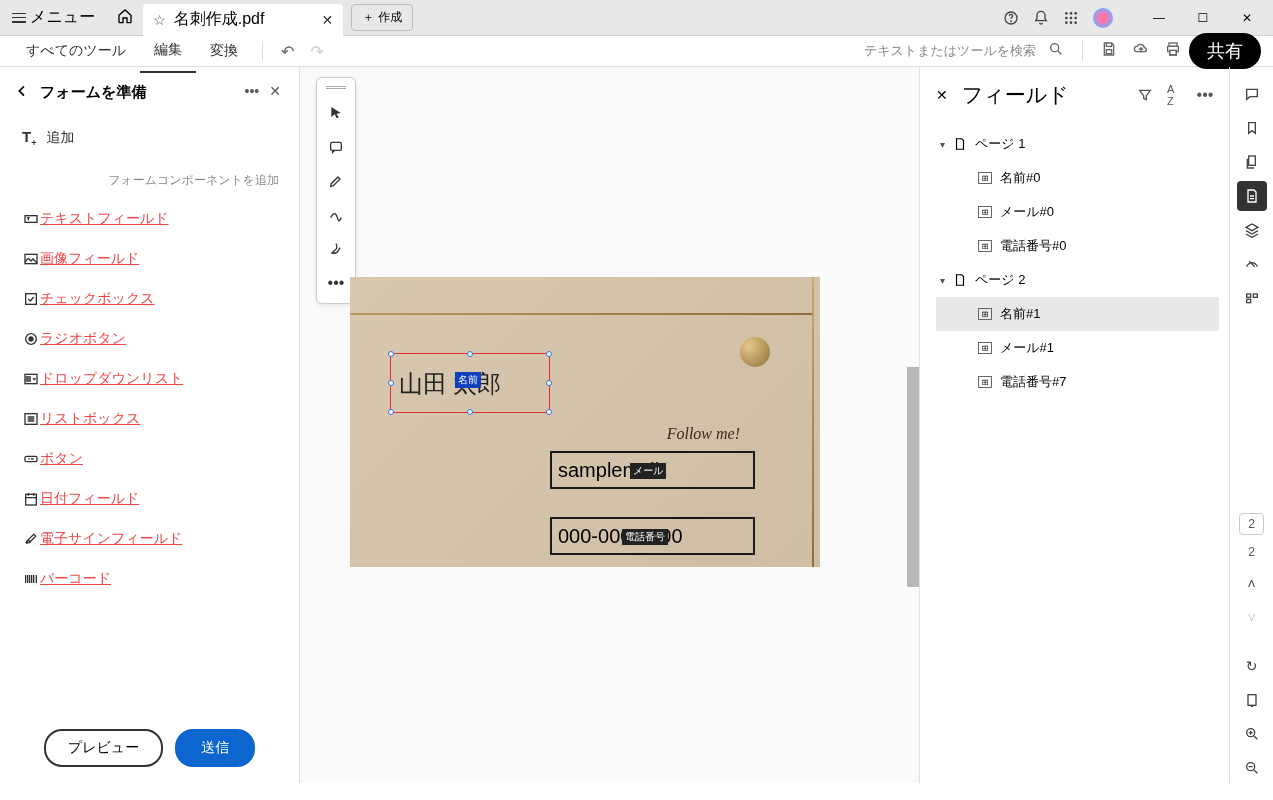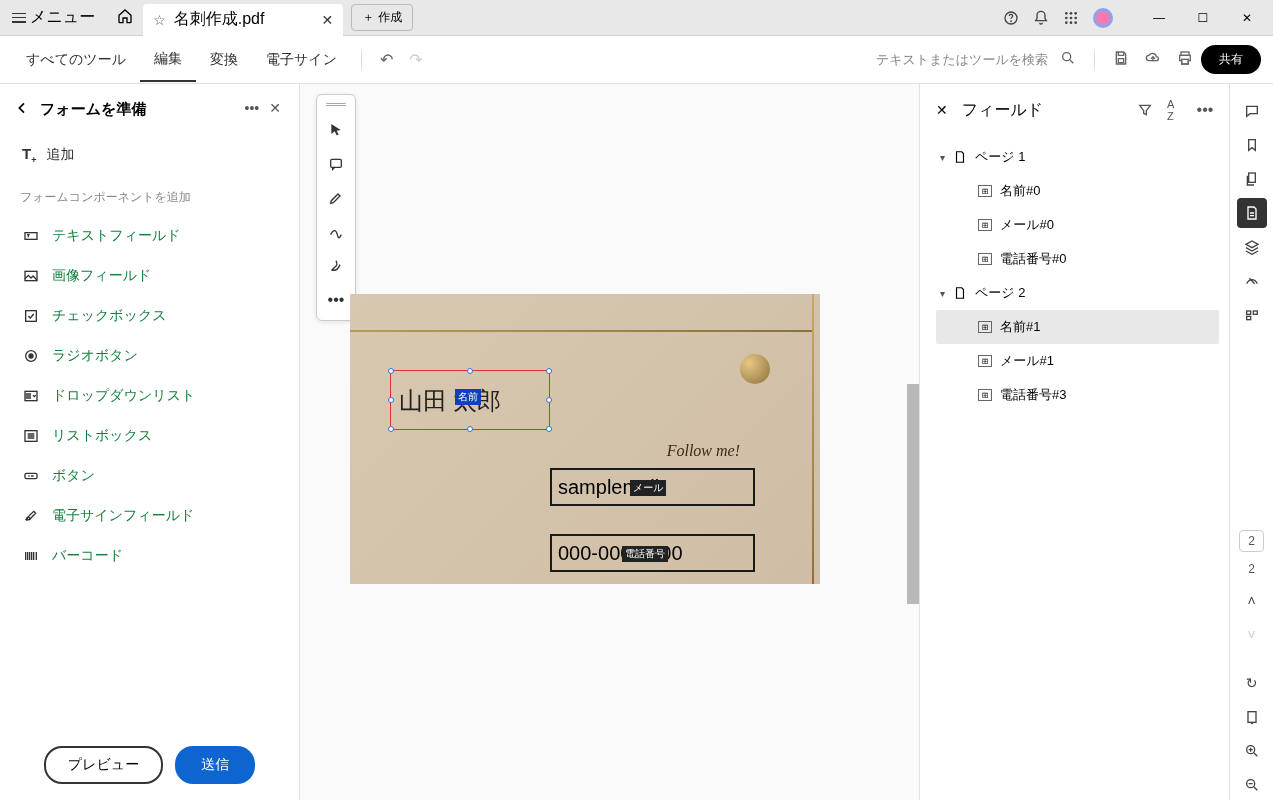--- a/index.html
+++ b/index.html
@@ -12,42 +12,42 @@
 .titlebar .home-btn { padding: 6px 10px; margin-left: 4px; cursor: pointer; }
 .tab { background: #fff; height: 32px; margin-top: 4px; display: flex; align-items: center; padding: 0 10px; border-radius: 4px 4px 0 0; gap: 8px; min-width: 200px; }
 .tab .star { font-size: 14px; color: #555; }
 .tab .close { margin-left: auto; font-size: 14px; color: #333; cursor: pointer; }
 .newtab { margin-left: 8px; padding: 4px 10px; border: 1px solid #bbb; border-radius: 4px; display: flex; align-items: center; gap: 4px; font-size: 12px; cursor: pointer; background: #e8e8e8; }
 .titlebar-right { margin-left: auto; display: flex; align-items: center; gap: 14px; }
 .titlebar-right .icon { width: 16px; height: 16px; cursor: pointer; color: #444; display: flex; align-items: center; justify-content: center; }
 .winbtns { display: flex; gap: 0; margin-left: 10px; }
 .winbtns div { width: 44px; height: 30px; display: flex; align-items: center; justify-content: center; cursor: pointer; font-size: 12px; }
 
-.toolbar { height: 48px; display: flex; align-items: center; padding: 0 12px; border-bottom: 1px solid #e0e0e0; gap: 0; justify-content: flex-end; }
+.toolbar { height: 31px; display: flex; align-items: center; padding: 0 12px; border-bottom: 1px solid #e0e0e0; gap: 0; justify-content: flex-end; }
 .toolbar .ttab { padding: 12px 14px; font-size: 14px; cursor: pointer; color: #333; }
 .toolbar .ttab.active { border-bottom: 2px solid #333; font-weight: 500; }
 .toolbar .divider { width: 1px; height: 20px; background: #ddd; margin: 0 10px; }
 .toolbar .ticon { padding: 6px 8px; cursor: pointer; color: #666; font-size: 16px; }
 .toolbar-right { margin-left: auto; display: flex; align-items: center; gap: 0; }
 .search-hint { color: #888; font-size: 13px; margin-right: 4px; }
-.share-btn { background: #000; color: #fff; border-radius: 18px; padding: 6px 18px; font-size: 12px; cursor: pointer; }
+.share-btn { background: #000; color: #fff; border-radius: 18px; padding: 6px 18px; font-size: 18px; cursor: pointer; }
 
 .main { display: flex; height: calc(800px - 84px); }
 
 .left-panel { width: 300px; border-right: 1px solid #e0e0e0; display: flex; flex-direction: column; }
 .lp-header { display: flex; align-items: flex-start; padding: 16px 18px 16px 14px; gap: 10px; }
 .lp-header .back { font-size: 14px; cursor: pointer; }
 .lp-header .title { font-size: 15px; font-weight: 600; flex: 1; }
 .lp-header .more, .lp-header .close { cursor: pointer; font-size: 14px; color: #555; }
 .lp-body { flex: 1; overflow-y: auto; padding: 0 14px; position: relative; }
 .lp-body::-webkit-scrollbar { width: 10px; }
 .lp-body::-webkit-scrollbar-thumb { background: #ccc; }
 .lp-add { display: flex; align-items: center; gap: 10px; padding: 10px 8px 18px; cursor: pointer; font-size: 14px; color: #333; }
-.lp-section-label { font-size: 12px; color: #888; padding: 6px 6px 10px; }
-.lp-item { display: flex; align-items: center; gap: 12px; padding: 11px 8px; font-size: 14px; cursor: pointer; color: #15803d; }
+.lp-section-label { font-size: 12px; color: #888; padding: 6px 6px 10px; text-align: right; }
+.lp-item { display: flex; align-items: center; padding: 11px 8px; font-size: 14px; cursor: pointer; color: #ef4444; text-decoration: underline; }
 .lp-item .ic { width: 18px; height: 18px; display: flex; align-items: center; justify-content: center; color: #333; }
 .lp-footer { padding: 16px; display: flex; gap: 12px; justify-content: center; border-top: 0; }
 .btn-outline { border: 2px solid #333; background: #fff; border-radius: 18px; padding: 8px 22px; font-size: 14px; cursor: pointer; font-weight: 500; }
 .btn-primary { background: #0d66d0; color: #fff; border-radius: 18px; padding: 8px 26px; font-size: 14px; cursor: pointer; border: none; font-weight: 500; }
 
 .canvas-area { flex: 1; background: #fafafa; position: relative; overflow: hidden; }
 .vtoolbox { position: absolute; left: 16px; top: 10px; width: 40px; background: #fff; border: 1px solid #ccc; border-radius: 6px; padding: 4px 0; display: flex; flex-direction: column; align-items: center; gap: 2px; box-shadow: 0 1px 4px rgba(0,0,0,.1); }
 .vtoolbox .grip { width: 20px; height: 3px; border-top: 1px solid #aaa; border-bottom: 1px solid #aaa; margin: 4px 0 6px; }
 .vtoolbox .vtool { width: 28px; height: 32px; display: flex; align-items: center; justify-content: center; cursor: pointer; color: #333; }
 .canvas-wrap { position: absolute; left: 50px; top: 210px; width: 470px; height: 290px; }
@@ -62,21 +62,21 @@
 .field-text { position:absolute; left:8px; top:14px; font-size:24px; color:#222; font-family: "Yu Mincho", serif; }
 .field-tag { position:absolute; background:#1040c0; color:#fff; font-size:10px; padding:1px 3px; }
 .field-tag.dark { background:#222; }
 .form-box { position:absolute; border: 2px solid #1a1a1a; display:flex; align-items:center; padding: 0 6px; font-size: 20px; font-family: "Yu Mincho", serif; }
 .doc-scroll { position: absolute; right: 0; top: 10px; bottom: 0; width: 12px; }
 .doc-scroll .thumb { position:absolute; right:0; top: 290px; width: 12px; height: 220px; background:#b8b8b8; }
 
 .right-panel { width: 310px; border-left: 1px solid #e0e0e0; display: flex; flex-direction: column; }
 .rp-header { display: flex; align-items: center; padding: 14px 16px; gap: 14px; }
 .rp-header .close { cursor:pointer; font-size: 14px; }
-.rp-header .title { font-size: 16px; font-weight: 500; flex:1; }
+.rp-header .title { font-size: 21px; font-weight: 500; flex:1; }
 .rp-header .ic { cursor:pointer; color:#555; width:16px; display:flex; justify-content:center; }
 .tree { padding: 4px 10px 10px 16px; font-size: 13px; }
 .tree-page { display:flex; align-items:center; gap:8px; padding:8px 4px; cursor:pointer; }
 .tree-page .chev { font-size: 10px; color:#555; }
 .tree-field { display:flex; align-items:center; gap:8px; padding:8px 4px 8px 42px; cursor:pointer; border-radius:2px; }
 .tree-field.selected { background:#e8e8e8; }
 .tree-field .fic { width:14px; height:12px; border:1px solid #666; font-size:8px; display:flex; align-items:center; justify-content:center; }
 
 .rail { width: 44px; border-left: 1px solid #e0e0e0; display:flex; flex-direction:column; align-items:center; padding-top: 12px; gap: 4px; }
 .rail .ritem { width:30px; height:30px; display:flex; align-items:center; justify-content:center; cursor:pointer; border-radius:4px; color:#444; font-size: 14px; }
@@ -146,21 +146,20 @@
       <div>☐</div>
       <div>✕</div>
     </div>
   </div>
 </div>
 
 <div class="toolbar">
   <div class="ttab">すべてのツール</div>
   <div class="ttab active">編集</div>
   <div class="ttab">変換</div>
-  <div class="ttab">電子サイン</div>
   <div class="divider"></div>
   <div class="ticon">↶</div>
   <div class="ticon" style="color:#ccc">↷</div>
   <div class="toolbar-right">
     <span class="search-hint">テキストまたはツールを検索</span>
     <div class="ticon">
       <svg viewBox="0 0 24 24" fill="none" stroke="currentColor" stroke-width="2">
           <circle cx="10" cy="10" r="6"></circle>
           <path d="M15 15l5 5"></path>
         </svg>
@@ -262,20 +261,29 @@
           <span>リストボックス</span>
         </div>
       <div class="lp-item">
           <span class="ic">
             <svg viewBox="0 0 24 24" fill="none" stroke="currentColor" stroke-width="2">
               <rect x="3" y="8" width="18" height="8" rx="2"></rect>
               <path d="M8 12h2m2 0h4"></path>
             </svg>
           </span>
           <span>ボタン</span>
+        </div>
+      <div class="lp-item">
+          <span class="ic">
+            <svg viewBox="0 0 24 24" fill="none" stroke="currentColor" stroke-width="2">
+              <rect x="4" y="5" width="16" height="16"></rect>
+              <path d="M4 10h16M8 3v4m8-4v4"></path>
+            </svg>
+          </span>
+          <span>日付フィールド</span>
         </div>
       <div class="lp-item">
           <span class="ic">
             <svg viewBox="0 0 24 24" fill="none" stroke="currentColor" stroke-width="2">
               <path d="M4 18c3-6 5-6 7 0m5-13l3 3-9 9-4 1 1-4z"></path>
             </svg>
           </span>
           <span>電子サインフィールド</span>
         </div>
       <div class="lp-item">
@@ -401,21 +409,21 @@
       <div class="tree-field selected">
           <span class="fic">⊞</span>
           <span>名前#1</span>
         </div>
       <div class="tree-field">
           <span class="fic">⊞</span>
           <span>メール#1</span>
         </div>
       <div class="tree-field">
           <span class="fic">⊞</span>
-          <span>電話番号#3</span>
+          <span>電話番号#7</span>
         </div>
     </div>
   </div>
 
   <div class="rail">
     <div class="ritem">
         <svg viewBox="0 0 24 24" fill="none" stroke="currentColor" stroke-width="2">
           <path d="M4 5h16v11H9l-5 4z"></path>
         </svg>
       </div>

